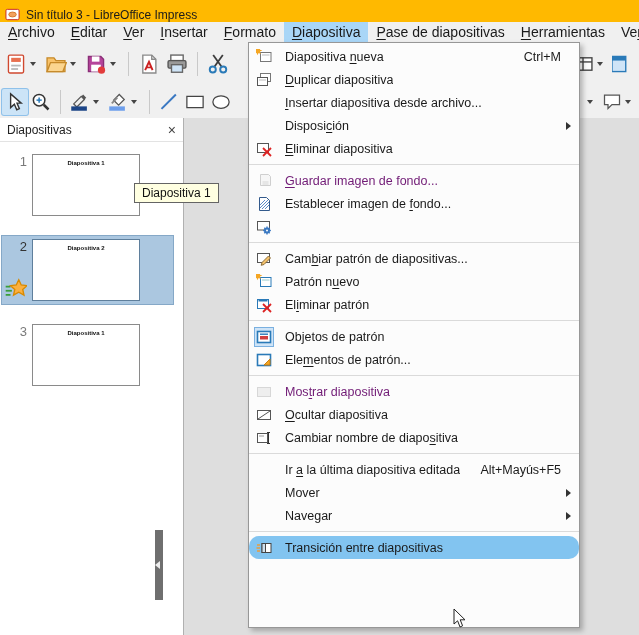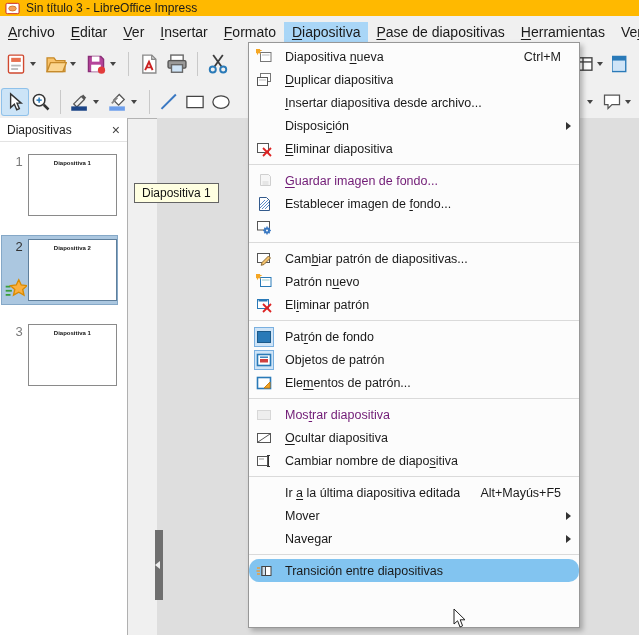--- a/index.html
+++ b/index.html
@@ -1,22 +1,22 @@
 <!DOCTYPE html>
 <html><head>
 <meta charset="utf-8">
 <style>
   html,body{margin:0;padding:0;}
   body{
     width:639px;height:635px;position:relative;overflow:hidden;
     font-family:"Liberation Sans",sans-serif;background:#f0f0f0;color:#1a1a1a;
   }
   
-  .titlebar{position:absolute;left:0;top:0;right:0;height:16px;background:#FFB900;
-    display:flex;align-items:center;gap:6px;padding-left:5px;font-size:12px;}
+  .titlebar{position:absolute;left:0;top:0;right:0;height:22px;background:#FFB900;
+    display:flex;align-items:flex-end;gap:6px;padding-left:5px;font-size:12px;}
   .titlebar .appicon{display:flex;align-items:center;}
   
   .menubar{position:absolute;left:0;top:22px;right:0;height:20px;background:#f0f0f0;
     display:flex;font-size:14px;}
   .menubar-item{padding:0 8px;line-height:20px;white-space:nowrap;cursor:default;}
   .menubar-item.selected{background:#A9D6F7;}
   .mn{text-decoration:underline;text-underline-offset:2px;}
   
   .toolbar{position:absolute;left:0;right:0;background:#f0f0f0;display:flex;align-items:center;padding-left:2px;}
   .toolbar.row1{top:42px;height:44px;}
@@ -24,21 +24,21 @@
   .tb-btn{display:flex;align-items:center;padding:3px 3px;border-radius:2px;}
   .tb-btn.active{background:#cce4f7;box-shadow:0 0 0 1px #8fc1ea;}
   .tb-sep{width:1px;height:24px;background:#c9c9c9;margin:0 6px;}
   .caret{width:0;height:0;border-left:3.5px solid transparent;border-right:3.5px solid transparent;
     border-top:4px solid #444;margin:0 3px;}
   .tb-right{margin-left:auto;display:flex;align-items:center;padding-right:2px;}
   
   .canvas{position:absolute;left:157px;top:118px;right:0;bottom:0;background:#dedede;}
   .dash{position:absolute;left:598px;right:0;top:329px;height:0;border-top:2px dashed #aeaeae;}
   
-  .panel{position:absolute;left:0;top:118px;width:128px;bottom:0;background:#fff;
+  .panel{position:absolute;left:0;top:118px;width:184px;bottom:0;background:#fff;
     border-right:1px solid #b0b0b0;box-sizing:border-box;}
   .panel-header{display:flex;align-items:center;height:23px;padding:0 7px;font-size:12px;
     color:#222;border-bottom:1px solid #e3e3e3;}
   .panel-close{margin-left:auto;font-size:14px;color:#444;line-height:14px;cursor:default;}
   .slides{padding-top:9px;}
   .slide-row{display:flex;align-items:flex-start;margin:0 10px 17px 2px;padding:3px 0;position:relative;}
   .slide-row.selected{background:#ABC7E0;box-shadow:0 0 0 1px #85A8C7;}
   .slide-num{width:25px;text-align:right;padding-right:5px;font-size:13px;color:#7a7a7a;line-height:15px;}
   .slide-row.selected .slide-num{color:#333;}
   .slide-thumb{width:108px;height:62px;background:#fff;border:1px solid #8a8a8a;box-sizing:border-box;}
@@ -406,28 +406,20 @@
           <line x1="7" y1="7" x2="15" y2="15" stroke="#d22" stroke-width="1.8"></line>
           <line x1="15" y1="7" x2="7" y2="15" stroke="#d22" stroke-width="1.8"></line>
         </svg>
       </span>
       <span class="label">El<span class="mn">i</span>minar patrón</span>
     </div>
     <div class="menu-sep"></div>
     <div class="menu-item">
       <span class="iconbox toggled">
         <svg width="16" height="16" viewBox="0 0 16 16" xmlns="http://www.w3.org/2000/svg">
-          <rect x="1.5" y="2.5" width="13" height="11" fill="#2a7ab8" stroke="#1c5a8a"></rect>
-        </svg>
-      </span>
-      <span class="label">Pat<span class="mn">r</span>ón de fondo</span>
-    </div>
-    <div class="menu-item">
-      <span class="iconbox toggled">
-        <svg width="16" height="16" viewBox="0 0 16 16" xmlns="http://www.w3.org/2000/svg">
           <rect x="1.5" y="2.5" width="13" height="11" fill="#fff" stroke="#2a7ab8" stroke-width="1.6"></rect>
           <rect x="4" y="7" width="8" height="3.5" fill="#d04040"></rect>
           <rect x="4" y="4.5" width="8" height="1.4" fill="#2a7ab8"></rect>
         </svg>
       </span>
       <span class="label">Ob<span class="mn">j</span>etos de patrón</span>
     </div>
     <div class="menu-item">
       <span class="iconbox">
         <svg width="16" height="16" viewBox="0 0 16 16" xmlns="http://www.w3.org/2000/svg">

